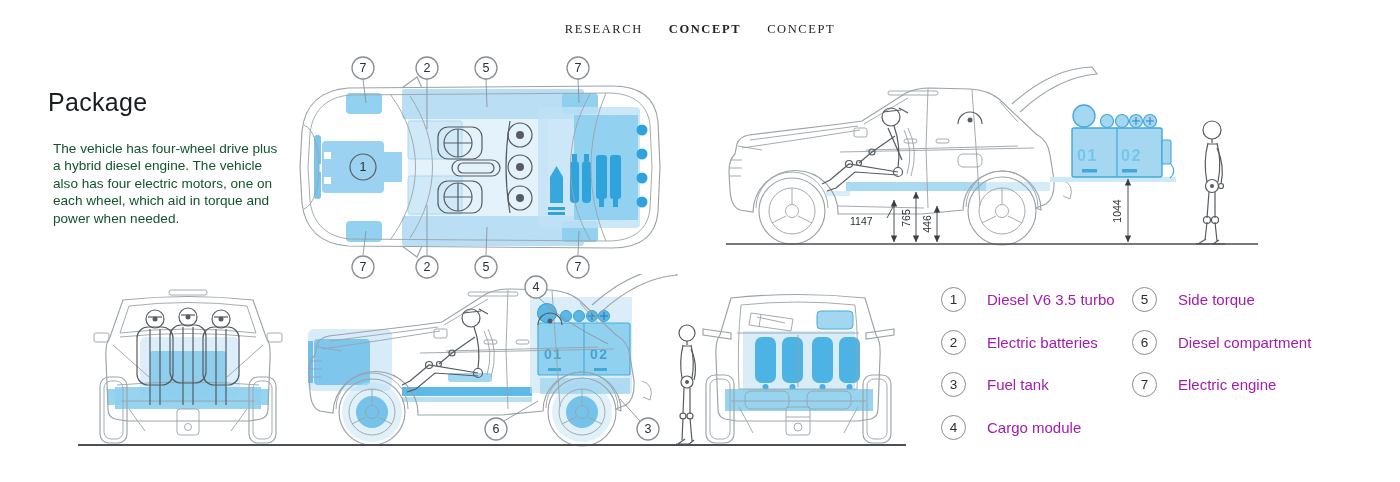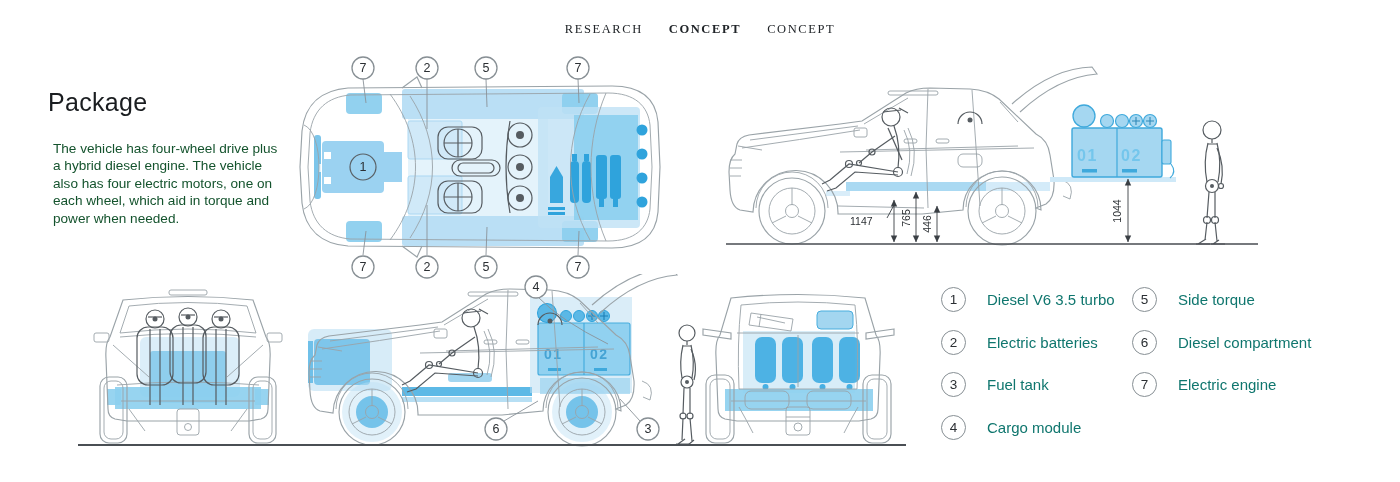--- a/index.html
+++ b/index.html
@@ -18,21 +18,21 @@
            color:#1a1d20; letter-spacing:.3px;margin-top:40px; }
   .intro { position:absolute; left:44px; top:126px; width:232px; font-size:13.6px;
            line-height:1.29; color:#14532d;margin-left:9px; }
 
   
   .legend-col { position:absolute; top:287px; }
   .legend-item { display:flex; align-items:center; height:25px; margin-bottom:17.5px; }
   .lnum { width:25px; height:25px; box-sizing:border-box; border:1.4px solid #878f94;
           border-radius:50%; display:flex; align-items:center; justify-content:center;
           font-size:13.5px; color:#2b2f33; background:#fff; }
-  .llabel { margin-left:21px; font-size:15px; color:#0f766e; }
+  .llabel { margin-left:21px; font-size:15px; color:#a21caf; }
 
   .ground { position:absolute; left:78px; top:444px; width:828px; height:1.5px; background:#4a4f54; }
 
   
   svg text { font-family:"Liberation Sans", sans-serif; }
   .ln  { stroke:#9aa3a8; fill:none; stroke-width:1.15; }
   .lnT { stroke:#9aa3a8; fill:none; stroke-width:.9; }
   .fig { stroke:#565c61; fill:none; stroke-width:1.2; }
   .figf{ fill:#565c61; stroke:none; }
   .cal { fill:#fff; stroke:#878f94; stroke-width:1.3; }

